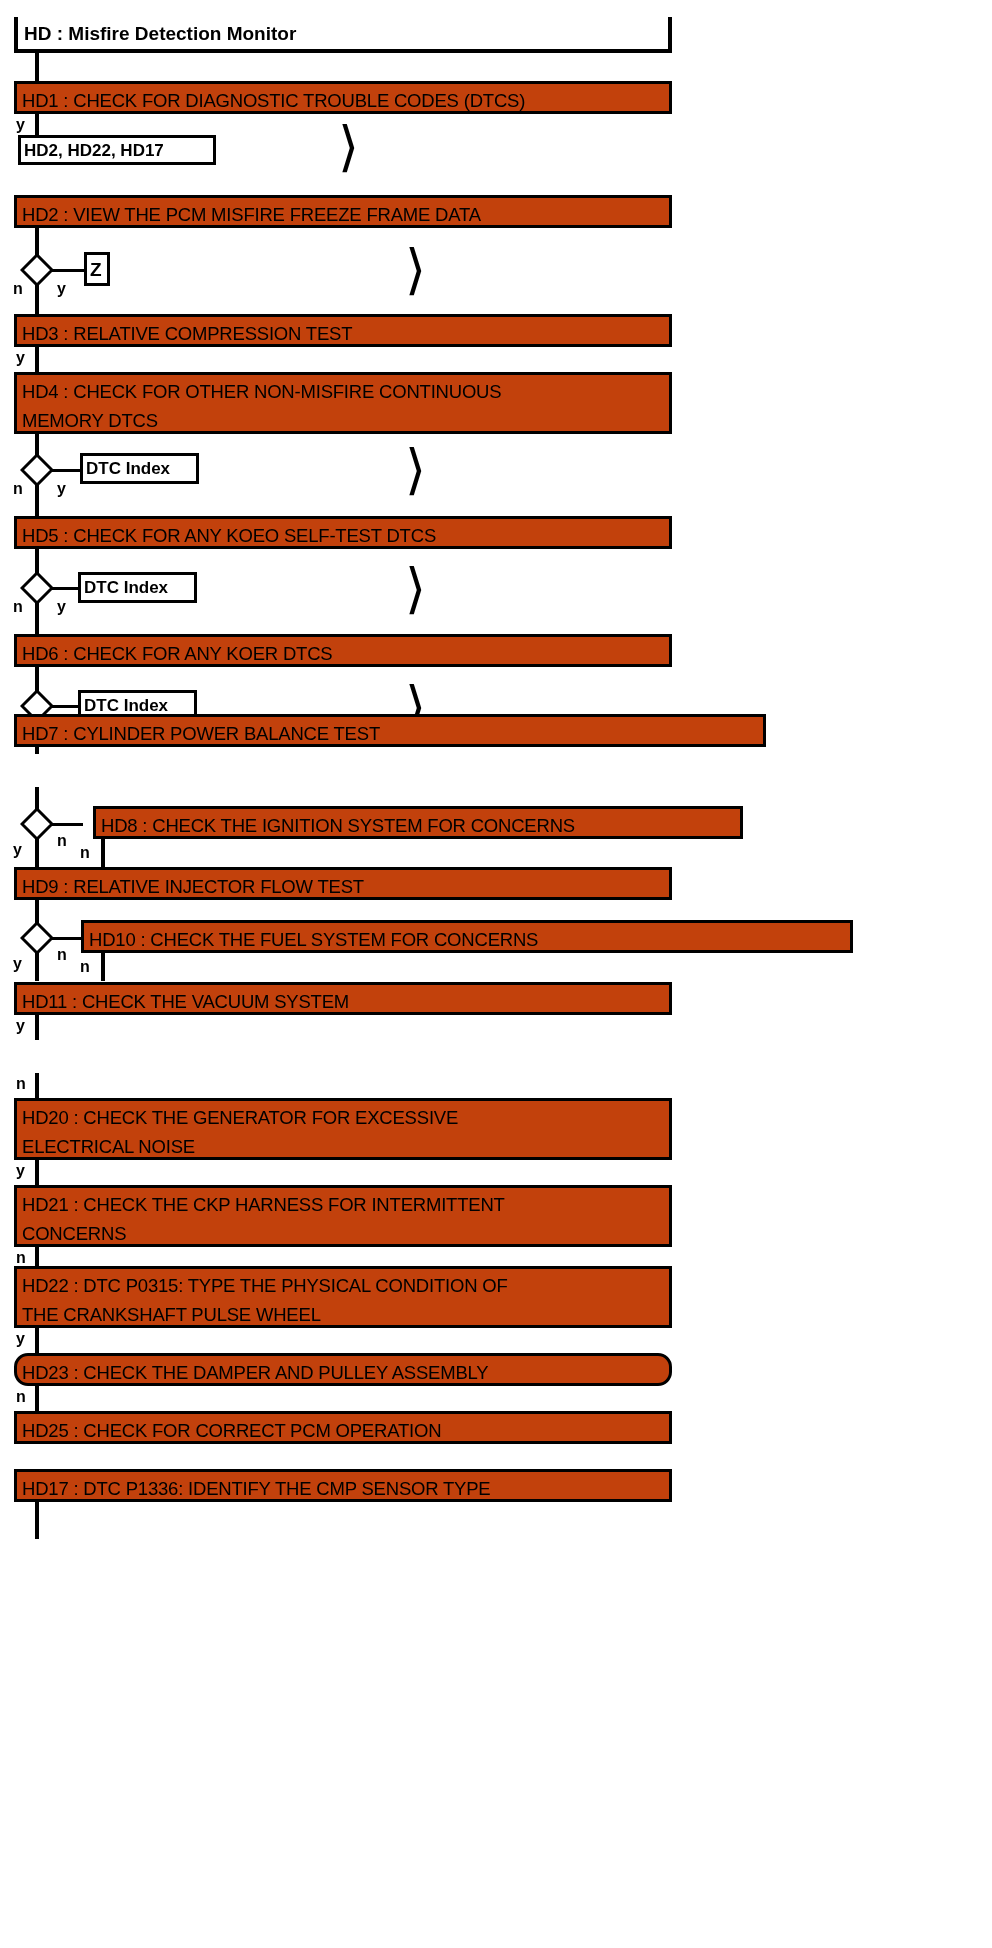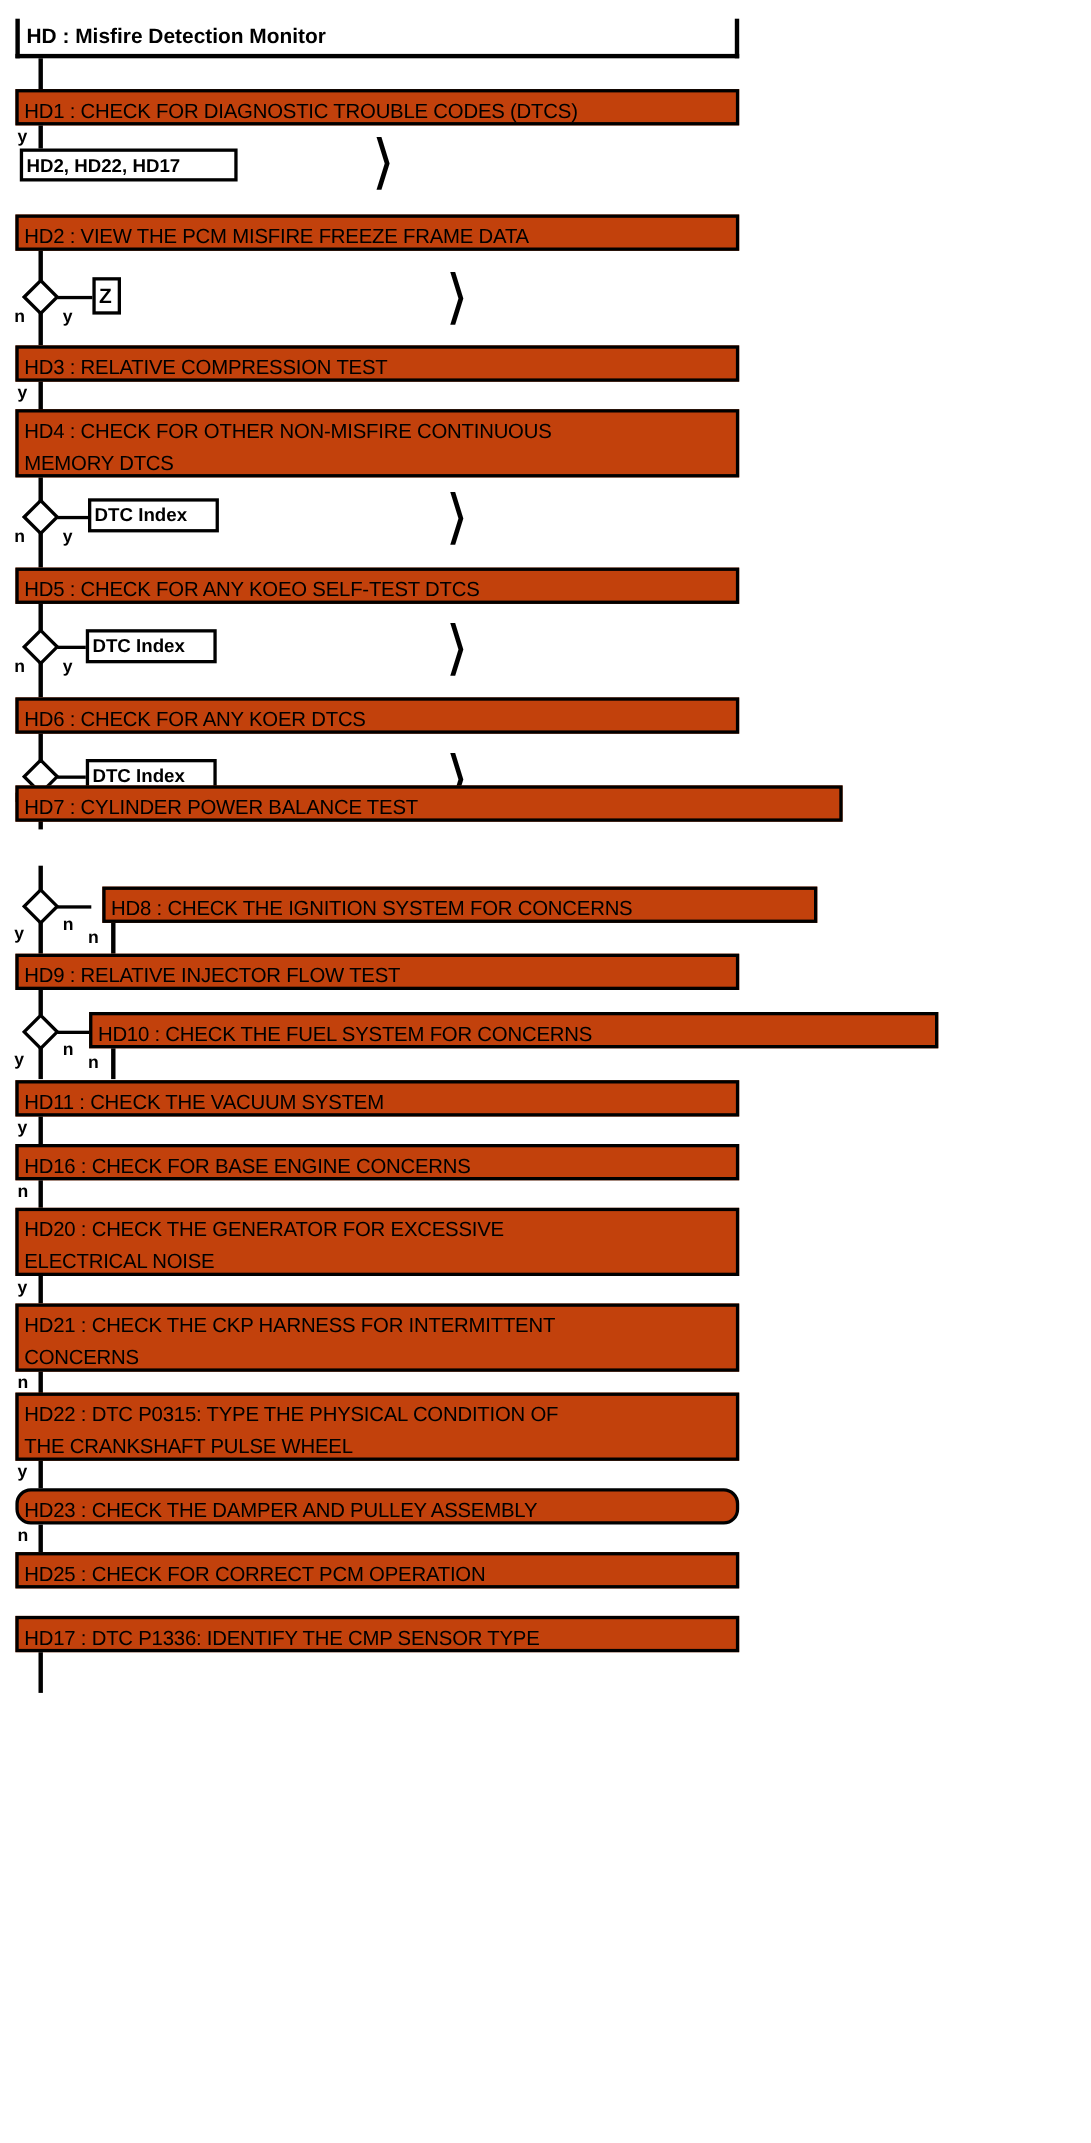--- a/index.html
+++ b/index.html
@@ -207,21 +207,20 @@
   <div class="blabel" style="left:57px;top:947px;">n</div>
   <div class="pbox" style="left:81px;top:920px;width:772px;height:33px;">HD10 : CHECK THE FUEL SYSTEM FOR CONCERNS</div>
   <div class="vline" style="left:101px;top:953px;height:28px;"></div>
   <div class="blabel" style="left:80px;top:959px;">n</div>
   <div class="vline" style="left:35px;top:952px;height:29px;"></div>
 
   <div class="pbox" style="left:14px;top:982px;width:658px;height:33px;">HD11 : CHECK THE VACUUM SYSTEM</div>
   <div class="vline" style="left:35px;top:1015px;height:25px;"></div>
   <div class="blabel" style="left:16px;top:1018px;">y</div>
 
-  <div class="pbox" style="left:14px;top:1040px;width:658px;height:33px;">HD16 : CHECK FOR BASE ENGINE CONCERNS</div>
   <div class="vline" style="left:35px;top:1073px;height:25px;"></div>
   <div class="blabel" style="left:16px;top:1076px;">n</div>
 
   <div class="pbox" style="left:14px;top:1098px;width:658px;height:62px;">HD20 : CHECK THE GENERATOR FOR EXCESSIVE
 ELECTRICAL NOISE</div>
   <div class="vline" style="left:35px;top:1160px;height:25px;"></div>
   <div class="blabel" style="left:16px;top:1163px;">y</div>
 
   <div class="pbox" style="left:14px;top:1185px;width:658px;height:62px;">HD21 : CHECK THE CKP HARNESS FOR INTERMITTENT
 CONCERNS</div>

